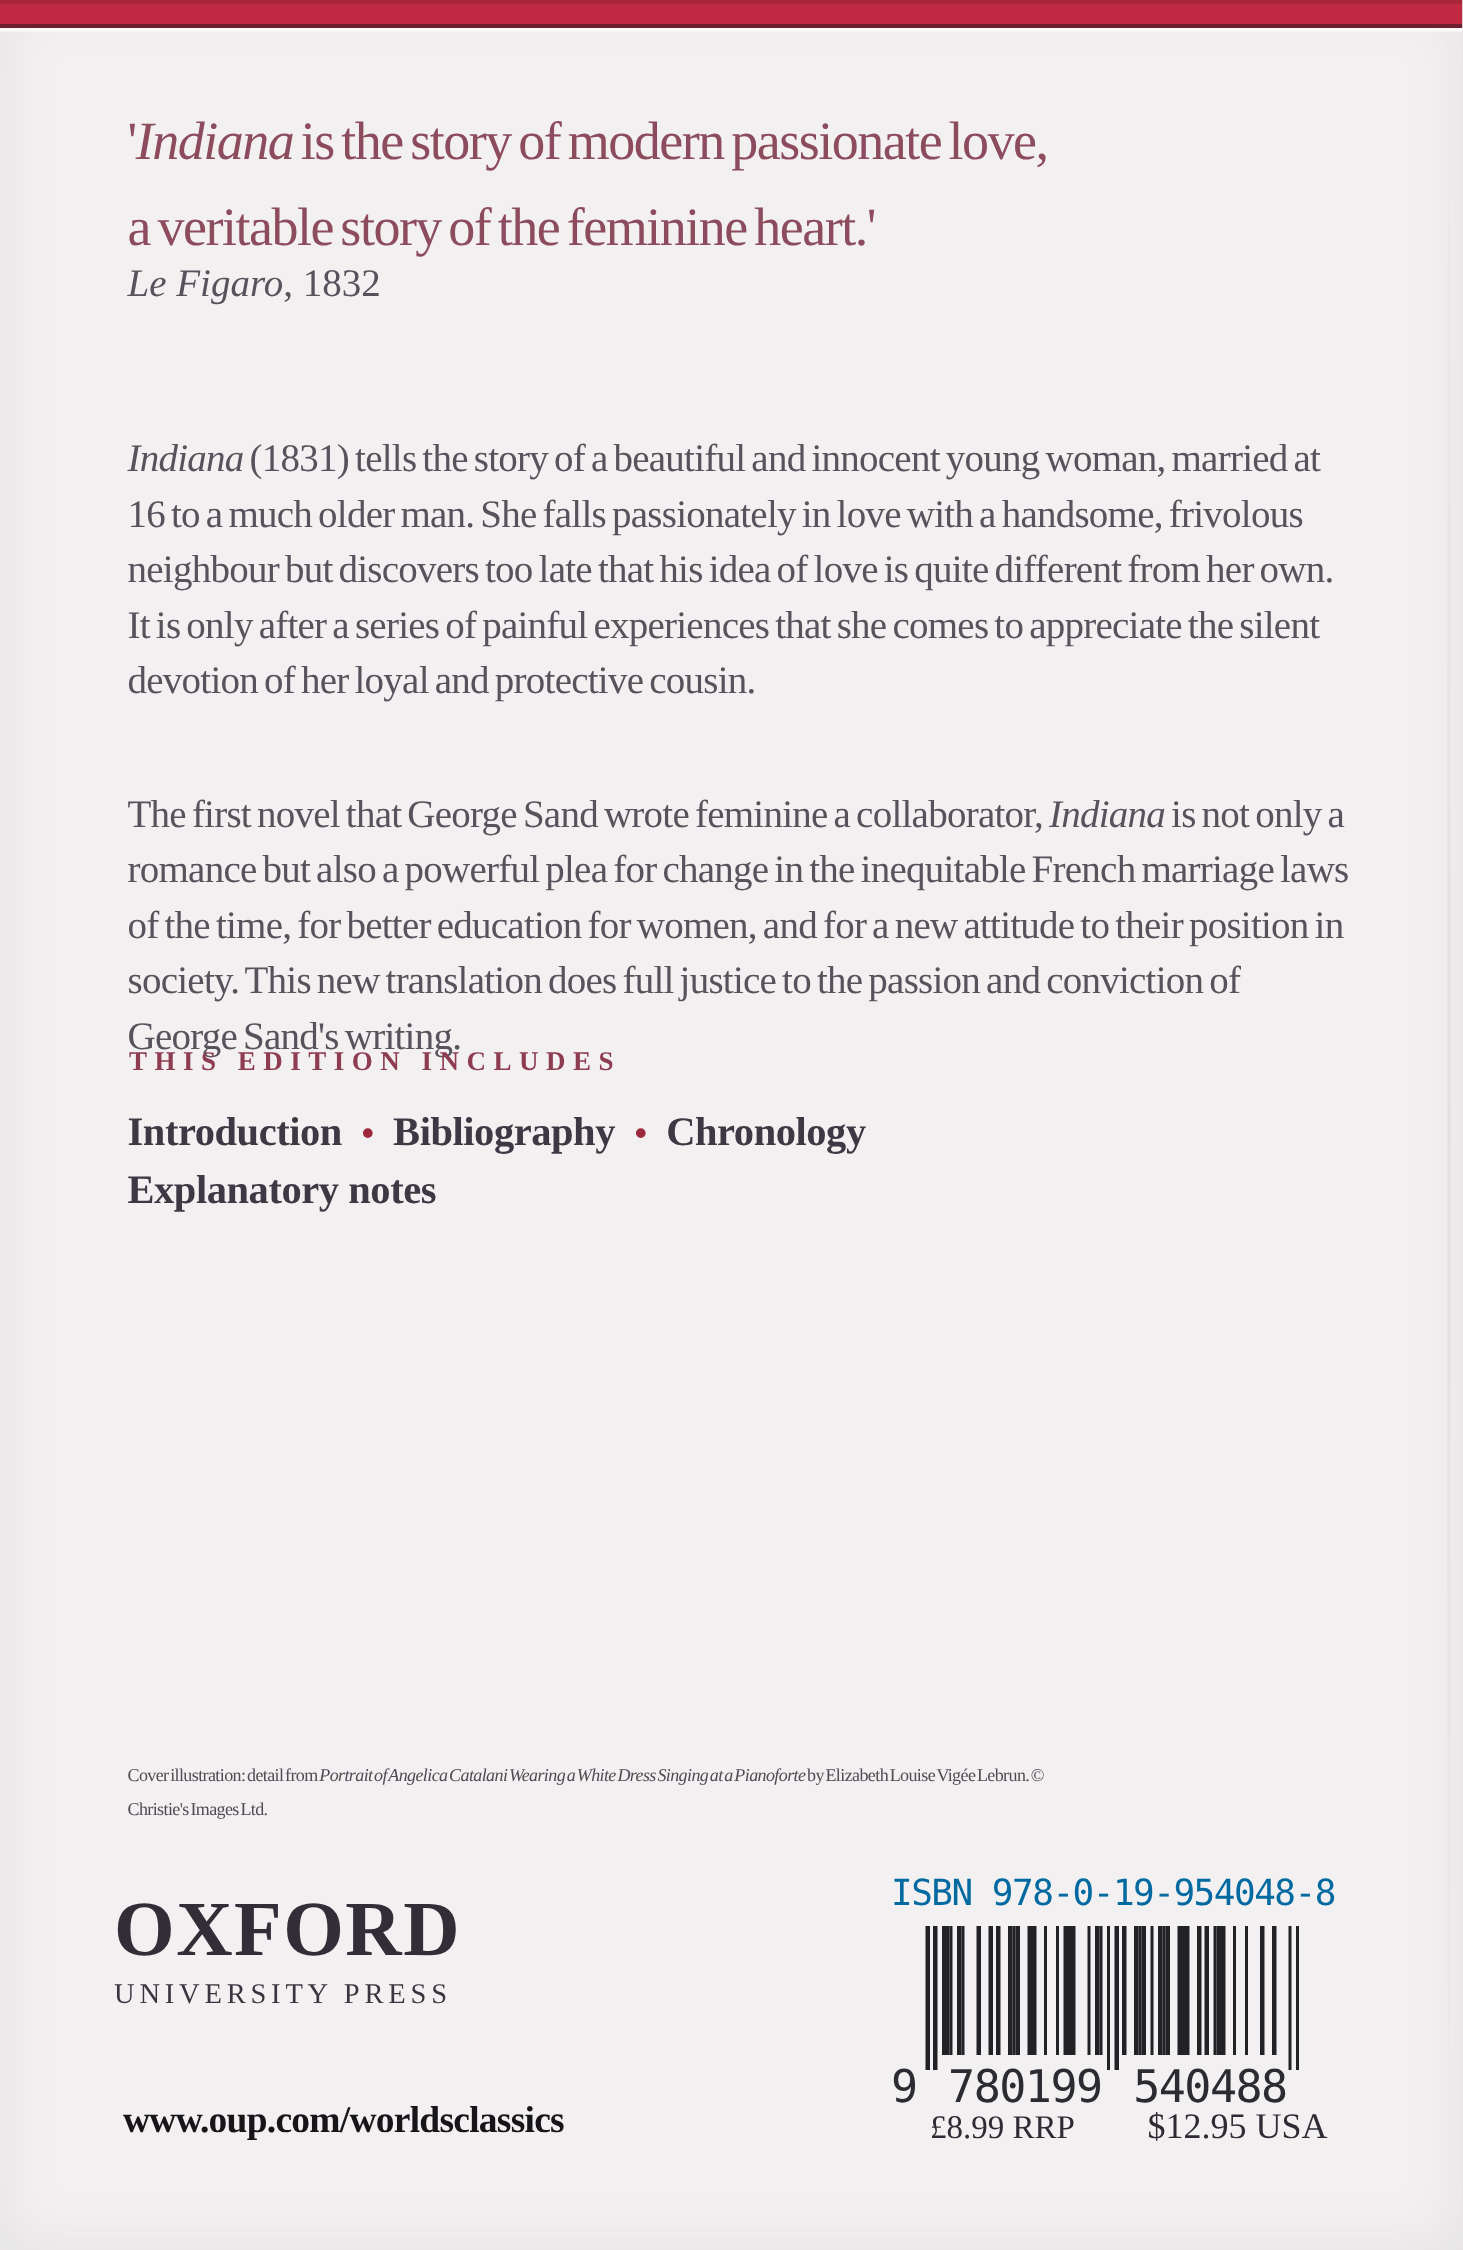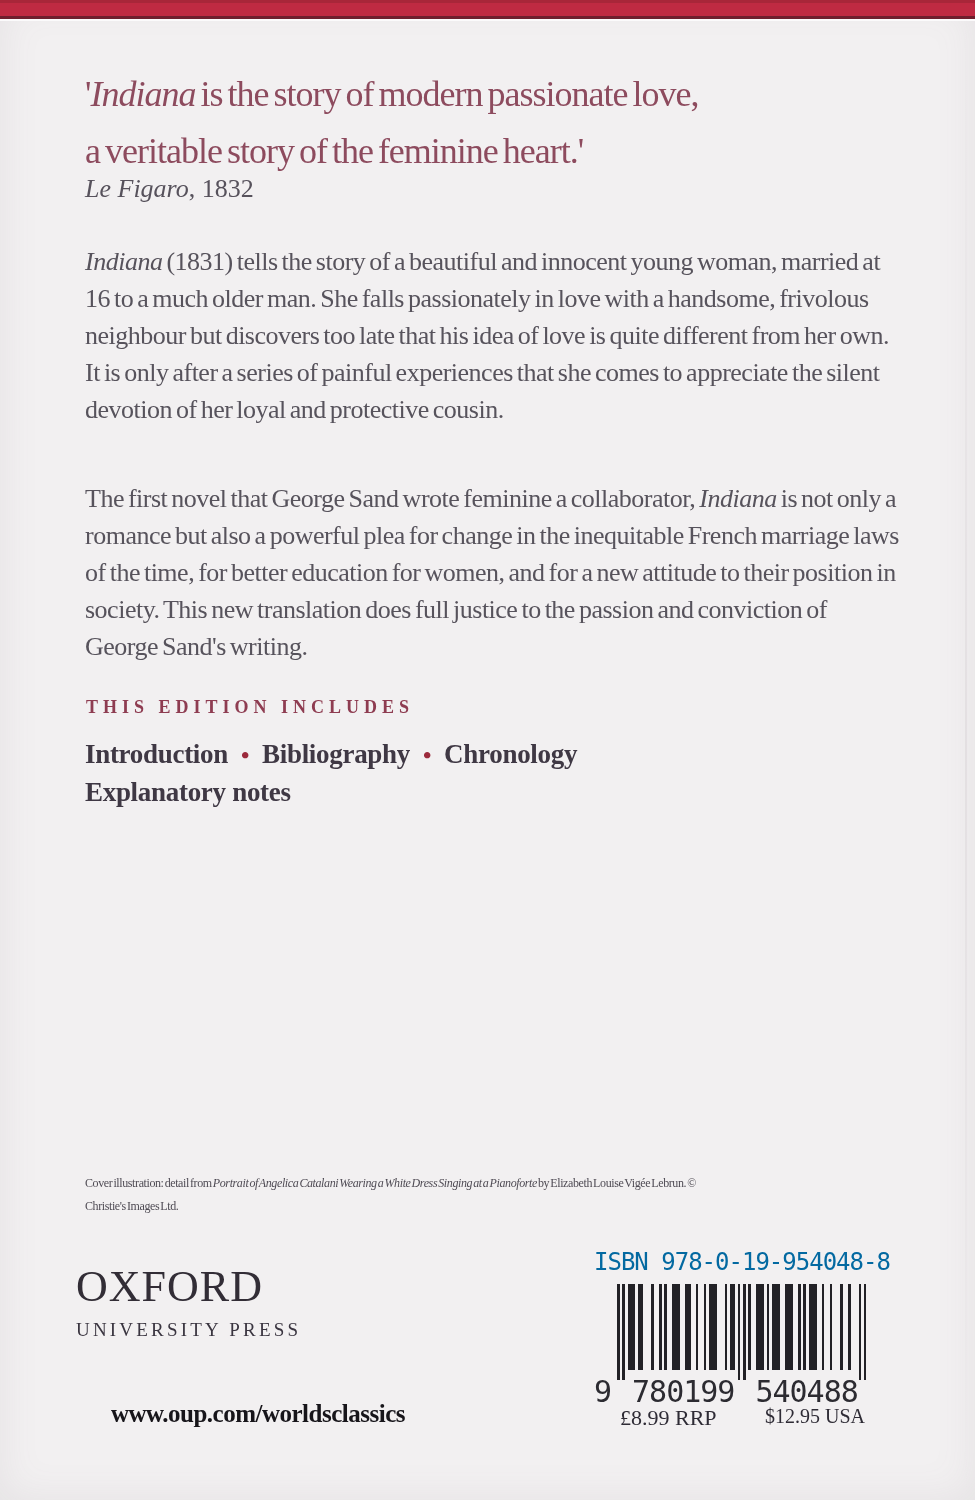--- a/index.html
+++ b/index.html
@@ -55,20 +55,21 @@
   }
   .body-par {
     position: absolute;
     left: 85px;
     width: 815px;
     font-size: 26px;
     line-height: 37px;
     letter-spacing: -0.5px;
     word-spacing: -2px;
     color: #57535c;
+    margin-top: 44px;
   }
   .par1 { top: 243px; }
   .par2 { top: 480px; }
   .edition-heading {
     position: absolute;
     left: 86px; top: 697px;
     font-size: 18px;
     font-weight: bold;
     letter-spacing: 5px;
     color: #8e3c51;
@@ -108,23 +109,24 @@
     letter-spacing: -0.4px;
     word-spacing: -1.5px;
     color: #4f4b54;
   }
   .publisher {
     position: absolute;
     left: 76px; top: 1262px;
     color: #322d36;
   }
   .publisher .oxford {
-    font-size: 44px;
+    font-size: 52px;
     line-height: 50px;
     letter-spacing: 1px;
+    font-weight: bold;
   }
   .publisher .oup {
     margin-top: 7px;
     font-size: 19px;
     letter-spacing: 3.2px;
     color: #3a3540;
   }
   .barcode-block {
     position: absolute;
     left: 594px; top: 1248px;
@@ -161,33 +163,32 @@
     letter-spacing: -1px;
     color: #2c2b31;
   }
   .website {
     position: absolute;
     left: 82px; top: 1400px;
     font-size: 25px;
     font-weight: bold;
     letter-spacing: -0.5px;
     color: #17151a;
-    margin-left: 29px;
   }
   .price-uk {
     position: absolute;
     left: 620px; top: 1405px;
     font-size: 22px;
     color: #2e2b35;
     font-family: Liberation Serif, serif;
   }
   .price-us {
     position: absolute;
     left: 765px; top: 1405px;
-    font-size: 20px;
+    font-size: 24px;
     color: #2e2b35;
   }
   i { font-style: italic; }
 </style>
 </head>
 <body>
 
 <div class="cover">
 
   <div class="band-top"></div>

